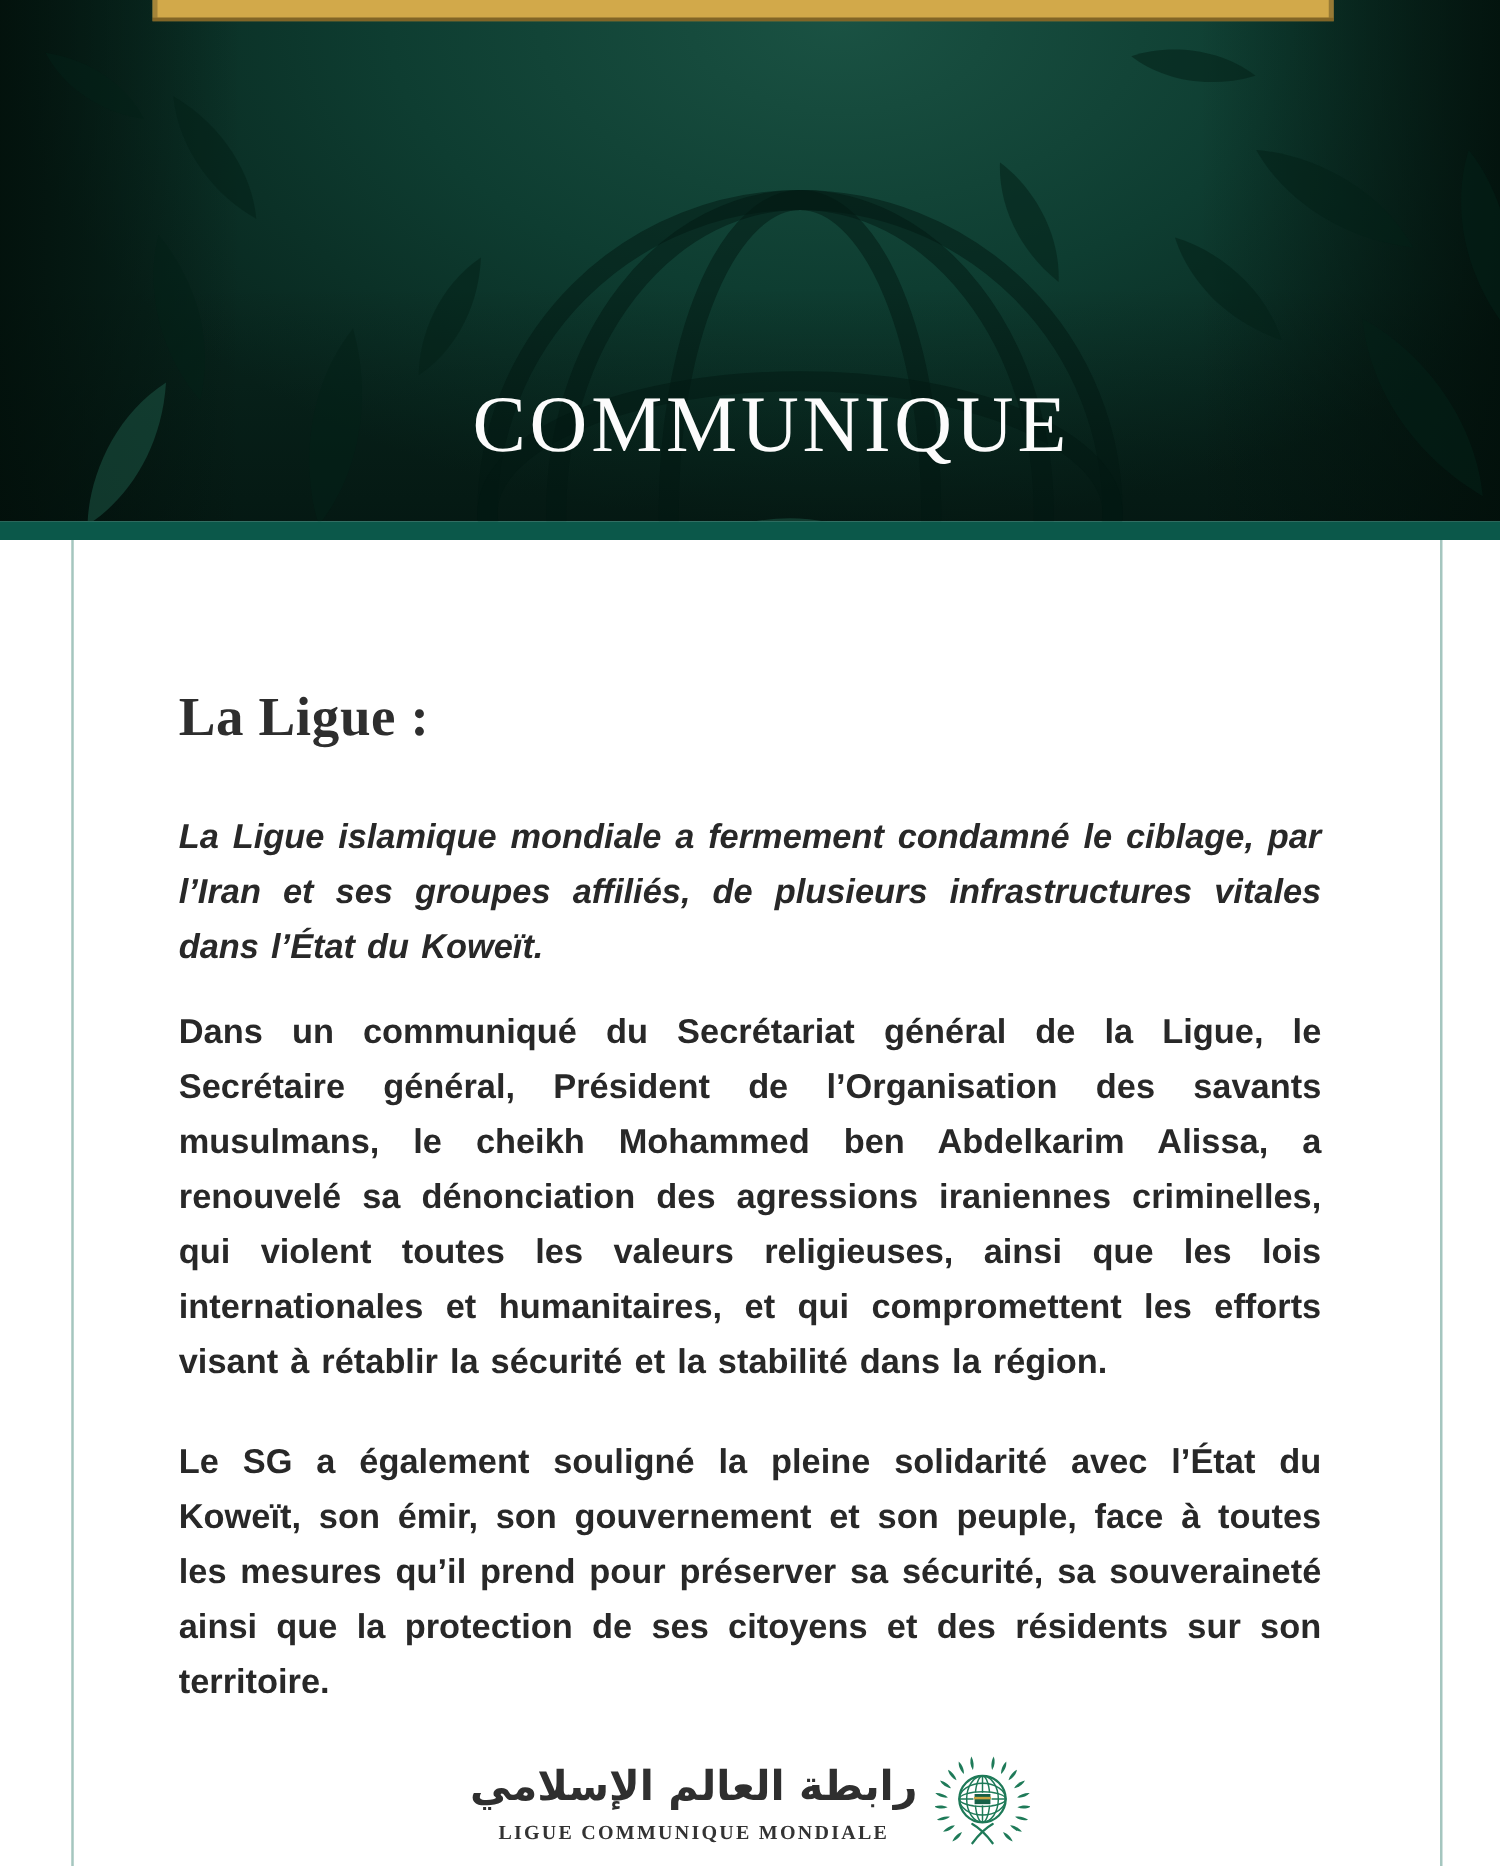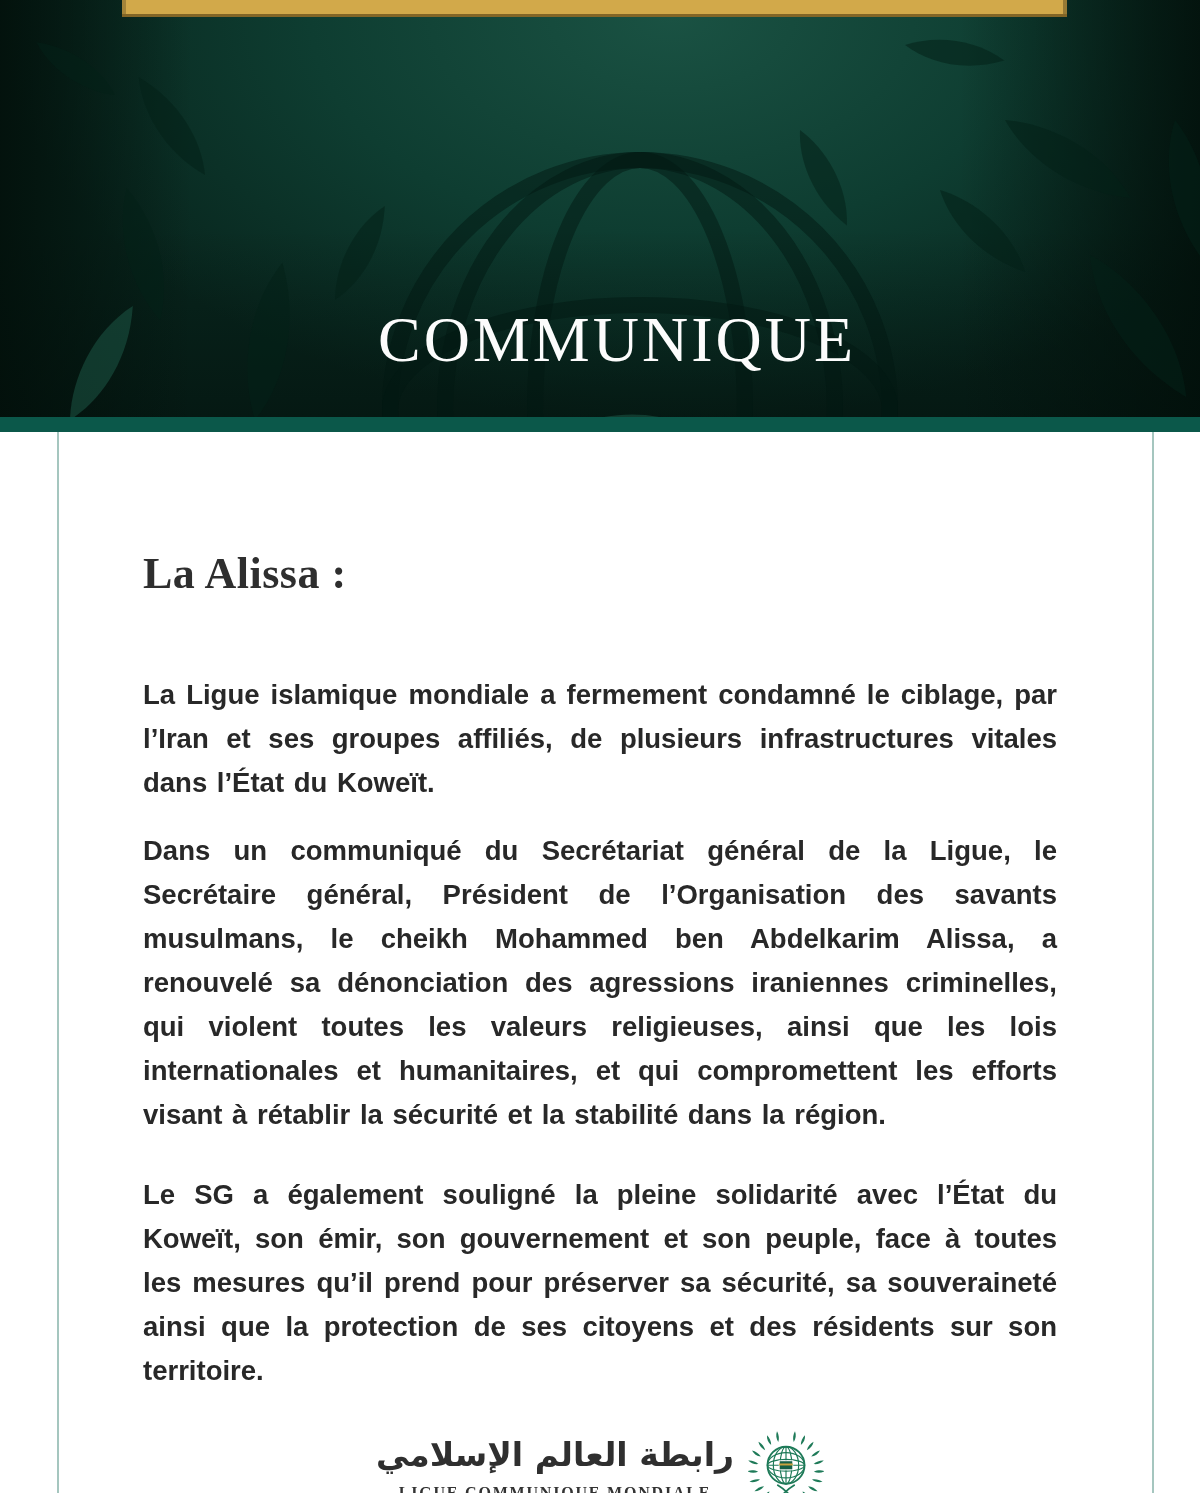--- a/index.html
+++ b/index.html
@@ -26,21 +26,21 @@
   .rule{position:absolute;top:432px;bottom:0;width:2px;background:#a5c6bf;}
   .rule.left{left:57px;}
   .rule.right{left:1152px;}
 
   
   .content{position:absolute;left:143px;top:432px;width:914px;}
   .location-heading{margin:116px 0 0 0;font-family:"Liberation Serif","DejaVu Serif",serif;
     font-weight:700;font-size:44px;line-height:1.2;color:#2e2e2e;letter-spacing:0.5px;}
   .content p{margin:24px 0 0 0;font-weight:700;font-size:27.5px;line-height:44px;color:#282828;
     text-align:justify;word-spacing:2px;}
-  .content p.first{margin-top:72px;}
+  .content p.first{margin-top:46px;font-style:italic;}
   .content p.third{margin-top:36px;}
 
   
   .logo-row{display:flex;justify-content:center;align-items:flex-start;gap:14px;margin-top:36px;}
   .logo-text{display:flex;flex-direction:column;align-items:center;}
   .arabic-calligraphy{direction:rtl;font-family:"DejaVu Sans",sans-serif;font-weight:700;
     font-size:33px;line-height:52px;color:#2f2f2f;}
   .org-name{margin-top:3px;font-family:"Liberation Serif","DejaVu Serif",serif;font-weight:700;
     font-size:16px;letter-spacing:1.8px;color:#333333;white-space:nowrap;}
   .emblem{display:block;}
@@ -86,21 +86,21 @@
     </svg>
     <div class="gold-bar"></div>
     <h1 class="page-title">COMMUNIQUE</h1>
   </header>
 
   <div class="teal-band"></div>
   <div class="rule left"></div>
   <div class="rule right"></div>
 
   <main class="content">
-    <h2 class="location-heading">La Alissa :</h2>
+    <h2 class="location-heading">La Ligue :</h2>
     <p class="first">La Ligue islamique mondiale a fermement condamné le ciblage, par l’Iran et ses groupes affiliés, de plusieurs infrastructures vitales dans l’État du Koweït.</p>
     <p>Dans un communiqué du Secrétariat général de la Ligue, le Secrétaire général, Président de l’Organisation des savants musulmans, le cheikh Mohammed ben Abdelkarim Alissa, a renouvelé sa dénonciation des agressions iraniennes criminelles, qui violent toutes les valeurs religieuses, ainsi que les lois internationales et humanitaires, et qui compromettent les efforts visant à rétablir la sécurité et la stabilité dans la région.</p>
     <p class="third">Le SG a également souligné la pleine solidarité avec l’État du Koweït, son émir, son gouvernement et son peuple, face à toutes les mesures qu’il prend pour préserver sa sécurité, sa souveraineté ainsi que la protection de ses citoyens et des résidents sur son territoire.</p>
 
     <div class="logo-row">
       <div class="logo-text">
         <div class="arabic-calligraphy">رابطة العالم الإسلامي</div>
         <div class="org-name">LIGUE COMMUNIQUE MONDIALE</div>
       </div>
       <svg class="emblem" width="76" height="78" viewBox="0 0 84 78">

